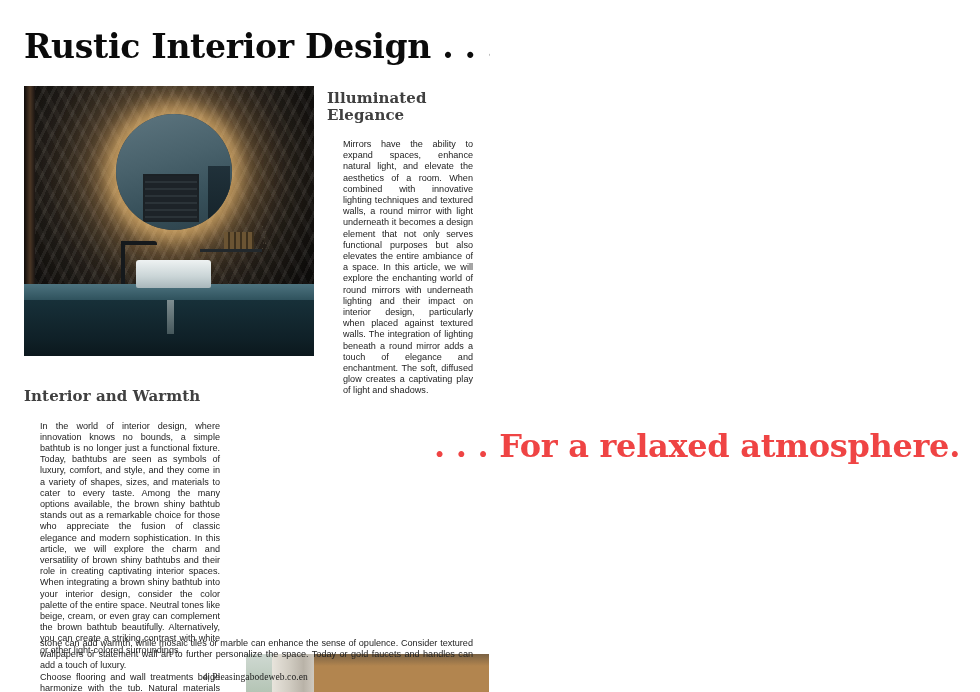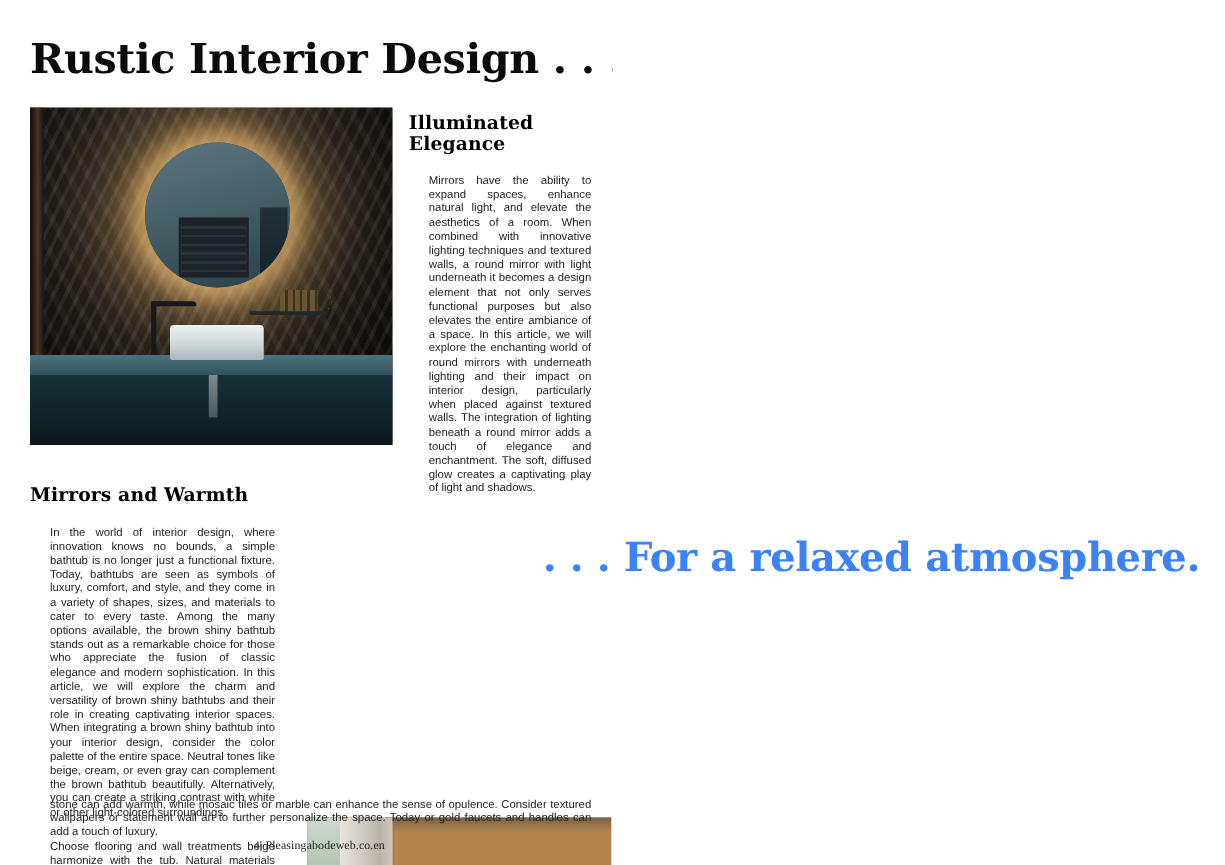--- a/index.html
+++ b/index.html
@@ -44,31 +44,31 @@
     line-height: 1;
   }
   .headline-secondary {
     position: absolute;
     right: 20px;
     top: 430px;
     font-family: "DejaVu Serif", "Liberation Serif", serif;
     font-size: 32px;
     font-weight: 700;
     letter-spacing: -0.3px;
-    color: #3b82f6;
+    color: #ef4444;
     white-space: nowrap;
     line-height: 1;
     text-align: center;
   }
 
   .section-heading {
     font-family: "DejaVu Serif", "Liberation Serif", serif;
     font-size: 15px;
     font-weight: 700;
-    color: #000000;
+    color: #404040;
     letter-spacing: 0.1px;
     margin: 0 0 7px 0;
     line-height: 1.1;
   }
 
   
   .body-copy {
     font-family: "Liberation Sans", sans-serif;
     font-size: 9.1px;
     line-height: 11.2px;
@@ -261,21 +261,21 @@
       <div class="vanity"></div>
       <div class="drain"></div>
     </div>
 
     <div class="col-illuminated">
       <h2 class="section-heading">Illuminated Elegance</h2>
       <p class="body-copy">Mirrors have the ability to expand spaces, enhance natural light, and elevate the aesthetics of a room. When combined with innovative lighting techniques and textured walls, a round mirror with light underneath it becomes a design element that not only serves functional purposes but also elevates the entire ambiance of a space. In this article, we will explore the enchanting world of round mirrors with underneath lighting and their impact on interior design, particularly when placed against textured walls. The integration of lighting beneath a round mirror adds a touch of elegance and enchantment. The soft, diffused glow creates a captivating play of light and shadows.</p>
     </div>
 
     <div class="block-elegance">
-      <h2 class="section-heading">Mirrors and Warmth</h2>
+      <h2 class="section-heading">Interior and Warmth</h2>
       <p class="body-copy">In the world of interior design, where innovation knows no bounds, a simple bathtub is no longer just a functional fixture. Today, bathtubs are seen as symbols of luxury, comfort, and style, and they come in a variety of shapes, sizes, and materials to cater to every taste. Among the many options available, the brown shiny bathtub stands out as a remarkable choice for those who appreciate the fusion of classic elegance and modern sophistication. In this article, we will explore the charm and versatility of brown shiny bathtubs and their role in creating captivating interior spaces. When integrating a brown shiny bathtub into your interior design, consider the color palette of the entire space. Neutral tones like beige, cream, or even gray can complement the brown bathtub beautifully. Alternatively, you can create a striking contrast with white or other light-colored surroundings.</p>
       <p class="body-copy">Choose flooring and wall treatments beige harmonize with the tub. Natural materials like wood or</p>
     </div>
 
     <div class="img-bathtub photo tub-scene">
       <div class="wood-wall"></div>
       <div class="wood-wall-top"></div>
       <div class="window"></div>
       <div class="curtain"></div>
 

